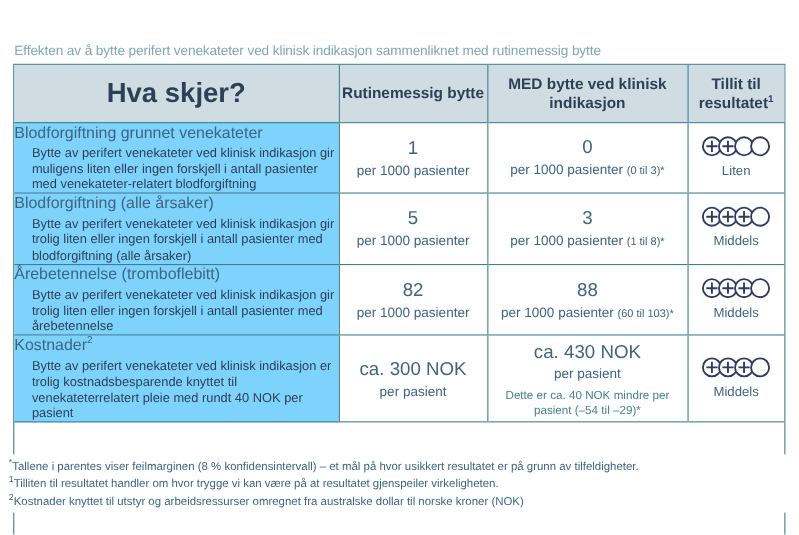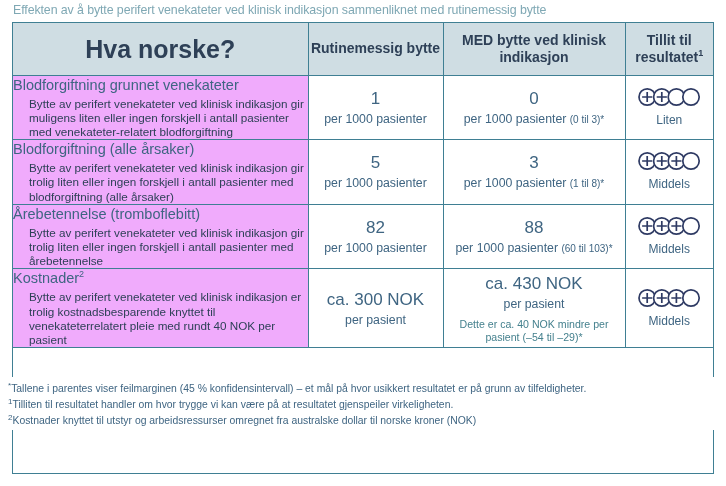--- a/index.html
+++ b/index.html
@@ -13,20 +13,21 @@
     font-family: "Liberation Sans", sans-serif;
     color: #2e4057;
     overflow: hidden;
   }
 
   #page {
     position: relative;
     width: 726px;
     height: 430px;
     box-sizing: border-box;
+    margin-top: 36px;
   }
 
   
   .page-title {
     position: absolute;
     left: 13px;
     top: 2px;
     width: 700px;
     font-size: 12.4px;
     line-height: 17px;
@@ -90,21 +91,21 @@
     font-size: 9px;
     vertical-align: super;
     line-height: 0;
   }
 
   
   tr.row { border-bottom: 1px solid #3f7f93; }
   tr.row.last { border-bottom: 1px solid #3f7f93; }
 
   td.outcome {
-    background: #f0abfc;
+    background: #7dd3fc;
     border-right: 1px solid #3f7f93;
     padding: 7px 10px 8px 12px;
     vertical-align: top;
   }
   .outcome-title {
     font-size: 14.5px;
     line-height: 19px;
     color: #3f6582;
     margin-bottom: 2px;
   }
@@ -193,21 +194,21 @@
   <div class="table-wrap">
     <table class="sof">
       <colgroup>
         <col class="c-outcome">
         <col class="c-routine">
         <col class="c-clinical">
         <col class="c-trust">
       </colgroup>
       <thead>
         <tr class="hdr">
-          <th class="hdr-main">Hva norske?</th>
+          <th class="hdr-main">Hva skjer?</th>
           <th class="hdr-col div">Rutinemessig bytte</th>
           <th class="hdr-col div">MED bytte ved klinisk indikasjon</th>
           <th class="hdr-col">
             <span>Tillit til resultatet</span><span class="sup">1</span>
           </th>
         </tr>
       </thead>
       <tbody id="tbody">
           <tr class="row">
             <td class="outcome">
@@ -299,18 +300,18 @@
                   <circle cx="39.4" cy="10" r="8.2" fill="#ffffff" stroke="#2e3a63" stroke-width="1.7"></circle>
                   <path d="M34.316 10 H44.483999999999995 M39.4 4.916 V15.084" stroke="#2e3a63" stroke-width="1.7" stroke-linecap="butt"></path>
                   <circle cx="54" cy="10" r="8.2" fill="#ffffff" stroke="#2e3a63" stroke-width="1.7"></circle>
                 </svg></span><span class="grade-label">Middels</span></td>
           </tr>
         </tbody>
     </table>
   </div>
 
   <div class="footnotes">
-      <div class="fn"><span class="mark">*</span><span>Tallene i parentes viser feilmarginen (45 % konfidensintervall) – et mål på hvor usikkert resultatet er på grunn av tilfeldigheter.</span></div>
+      <div class="fn"><span class="mark">*</span><span>Tallene i parentes viser feilmarginen (8 % konfidensintervall) – et mål på hvor usikkert resultatet er på grunn av tilfeldigheter.</span></div>
       <div class="fn"><span class="mark">1</span><span>Tilliten til resultatet handler om hvor trygge vi kan være på at resultatet gjenspeiler virkeligheten.</span></div>
       <div class="fn"><span class="mark">2</span><span>Kostnader knyttet til utstyr og arbeidsressurser omregnet fra australske dollar til norske kroner (NOK)</span></div>
     </div>
 
 </div>
 
 </body></html>

